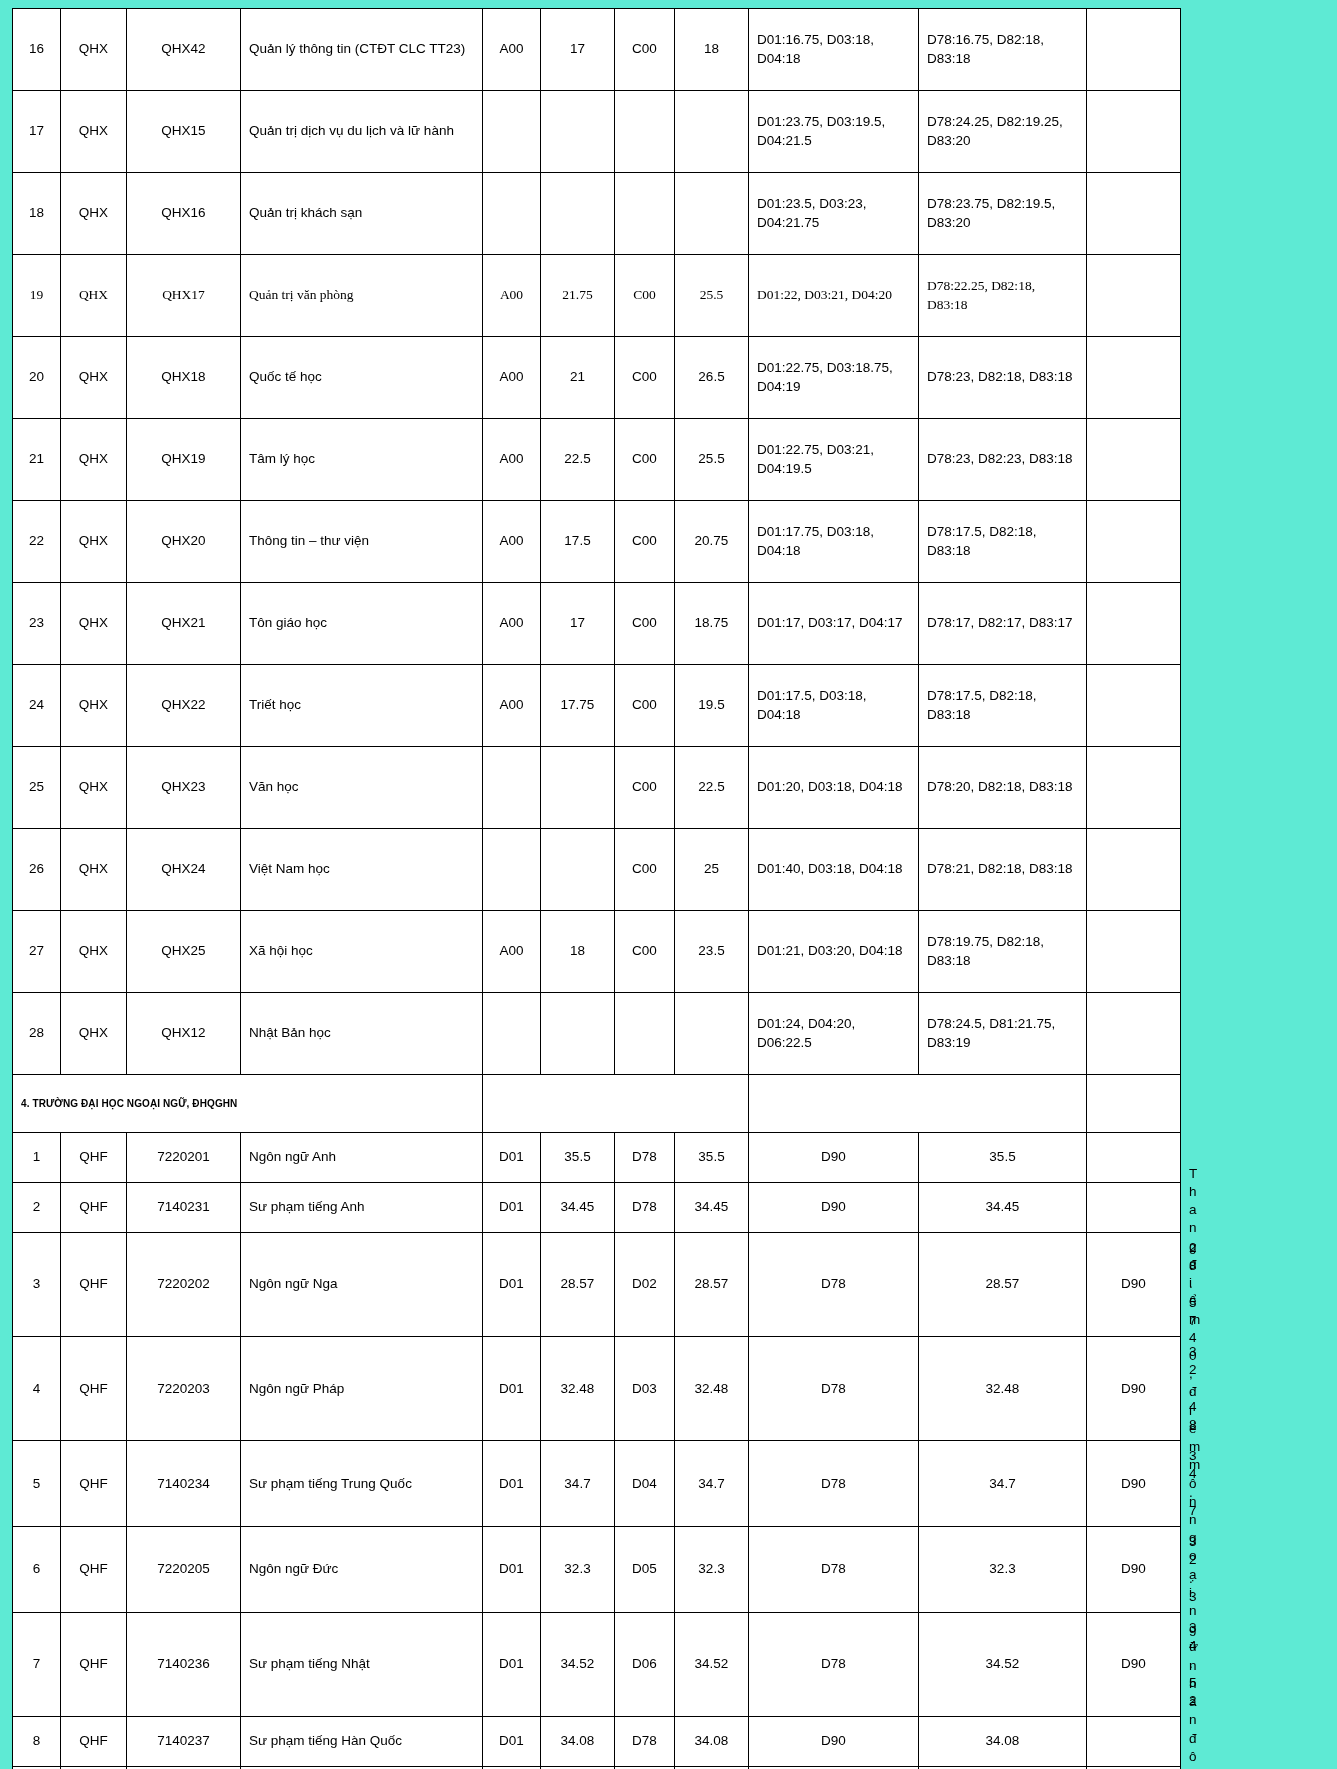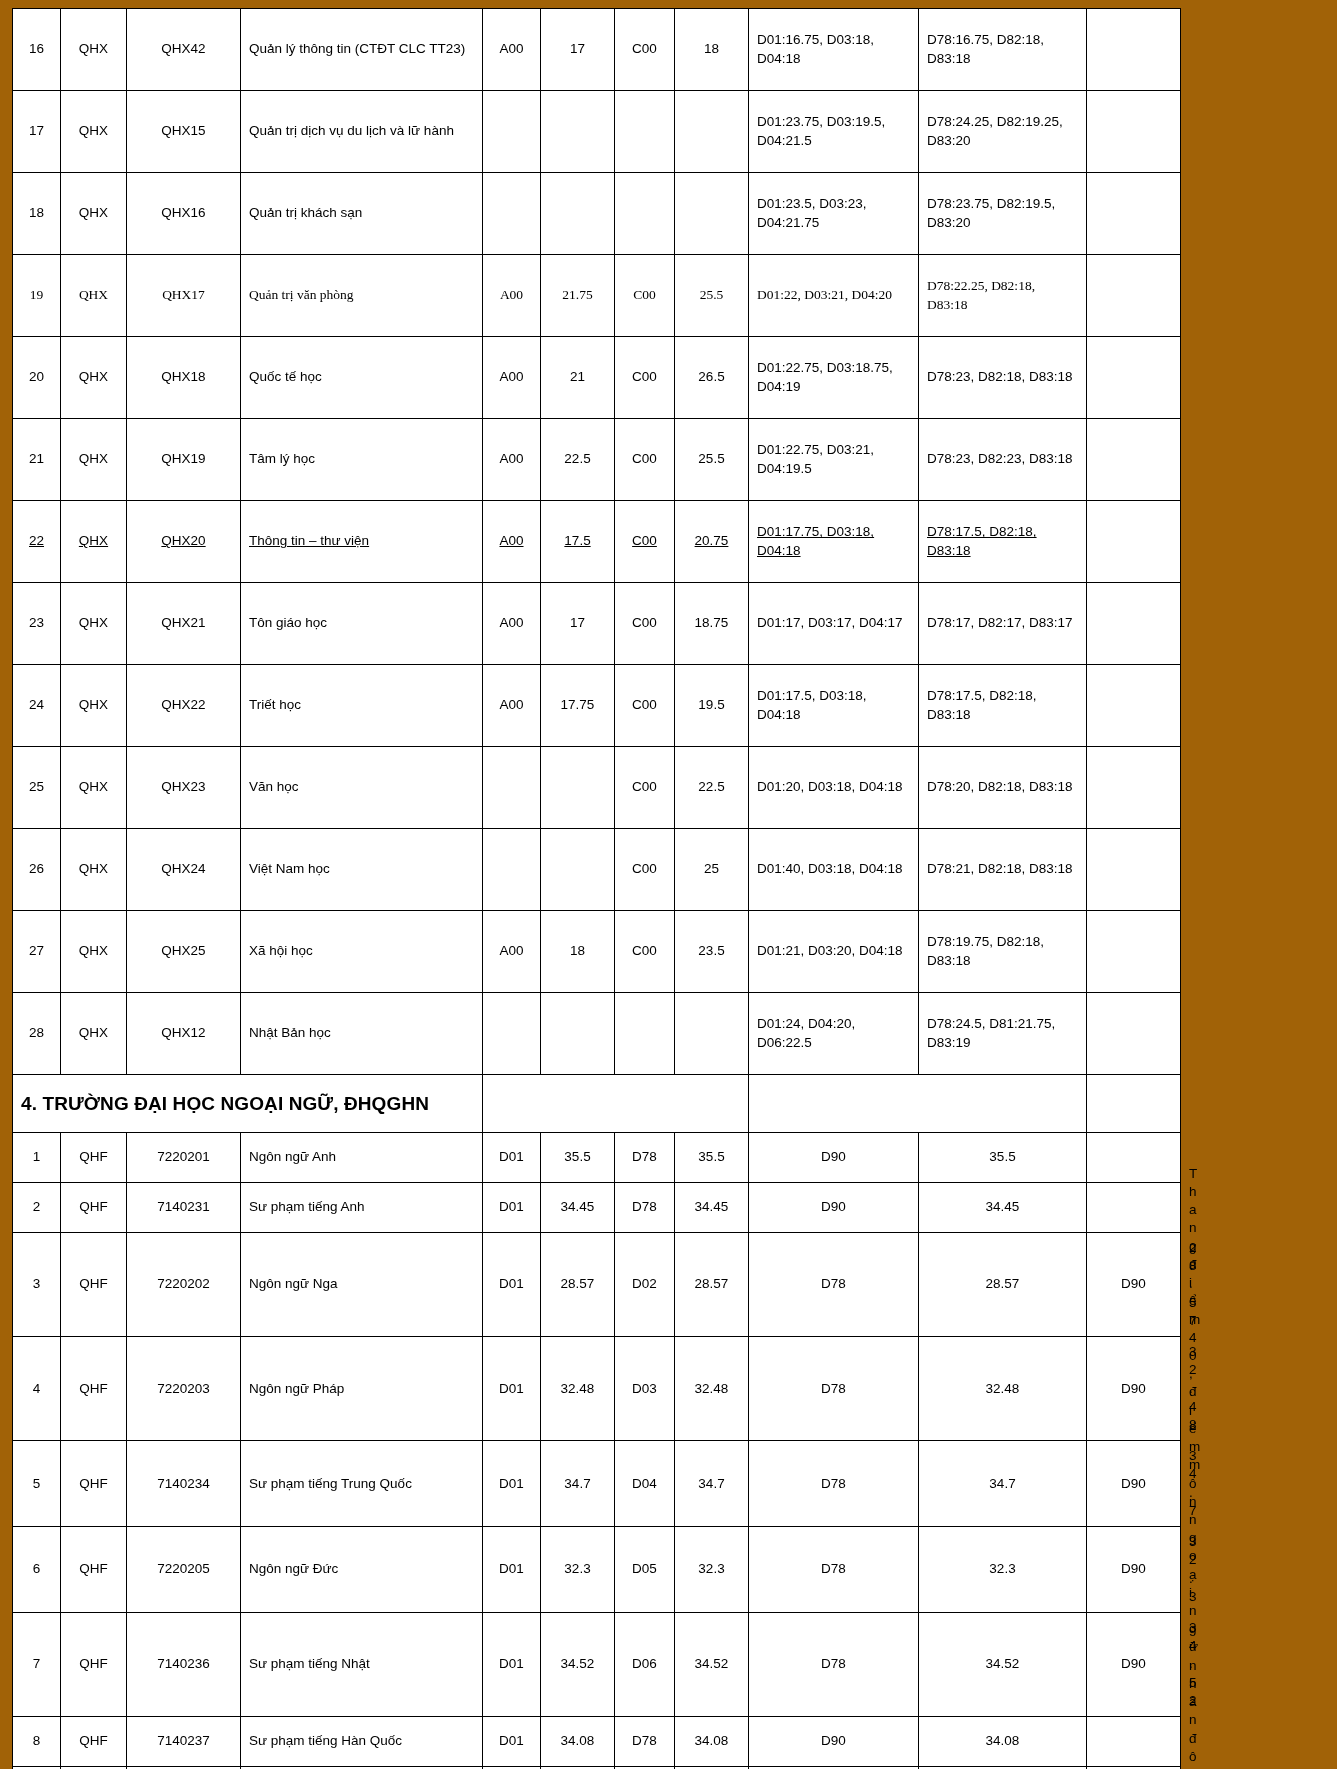--- a/index.html
+++ b/index.html
@@ -10,21 +10,21 @@
   }
   body {
     font-family: "Liberation Sans", sans-serif;
     color: #000000;
     -webkit-font-smoothing: antialiased;
   }
   #page {
     width: 1337px;
     height: 1769px;
     position: relative;
-    background: #a16207;
+    background: #5eead4;
     overflow: hidden;
     box-sizing: border-box;
     padding: 8px 0 0 12px;
   }
   table.score-table {
     border-collapse: collapse;
     table-layout: fixed;
     width: 1168px;
     font-size: 13.5px;
   }
@@ -35,21 +35,21 @@
     line-height: 1.35;
     word-wrap: break-word;
     overflow-wrap: break-word;
     background: #ffffff;
   }
   td.c-center { text-align: center; }
   td.c-left   { text-align: left; }
   td.shaded   { background: #d4d4d4; }
   .section-head {
     font-weight: bold;
-    font-size: 19px;
+    font-size: 10px;
     letter-spacing: .1px;
   }
   .note-cell {
     vertical-align: top;
     text-align: left;
     line-height: 1.32;
     font-size: 13.5px;
     padding-top: 8px;
   }
   
@@ -156,21 +156,21 @@
           <td class="c-center">QHX19</td>
           <td class="c-left">Tâm lý học</td>
           <td class="c-center">A00</td>
           <td class="c-center">22.5</td>
           <td class="c-center">C00</td>
           <td class="c-center">25.5</td>
           <td class="c-left">D01:22.75, D03:21, D04:19.5</td>
           <td class="c-left">D78:23, D82:23, D83:18</td>
           <td class="c-left"></td>
         </tr>
-        <tr style="height: 82px; text-decoration: underline;">
+        <tr style="height: 82px;">
           <td class="c-center">22</td>
           <td class="c-center">QHX</td>
           <td class="c-center">QHX20</td>
           <td class="c-left">Thông tin – thư viện</td>
           <td class="c-center">A00</td>
           <td class="c-center">17.5</td>
           <td class="c-center">C00</td>
           <td class="c-center">20.75</td>
           <td class="c-left">D01:17.75, D03:18, D04:18</td>
           <td class="c-left">D78:17.5, D82:18, D83:18</td>

